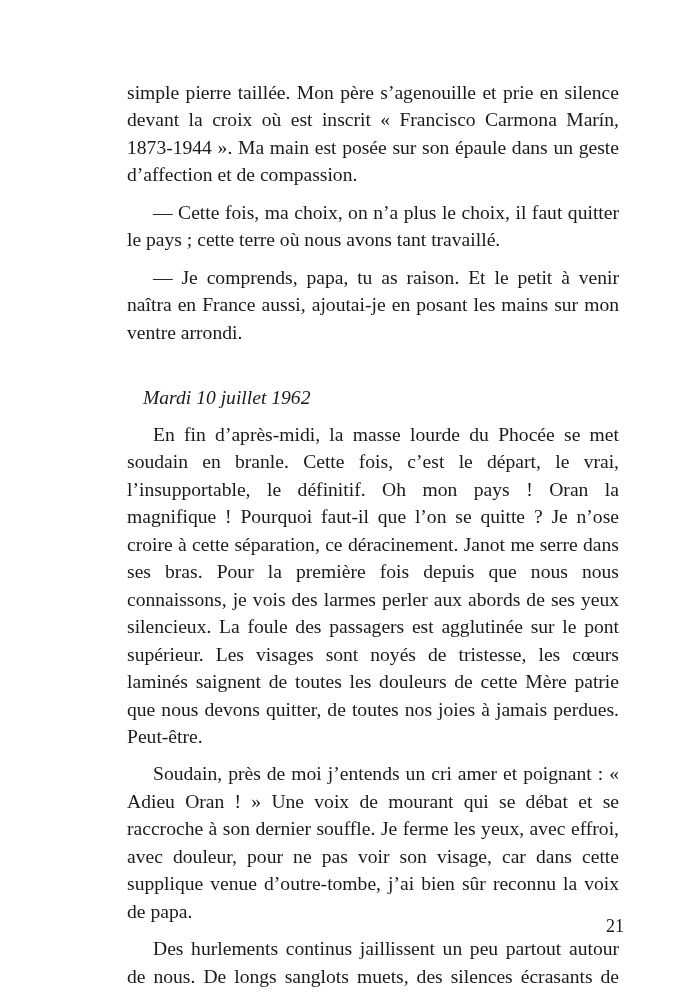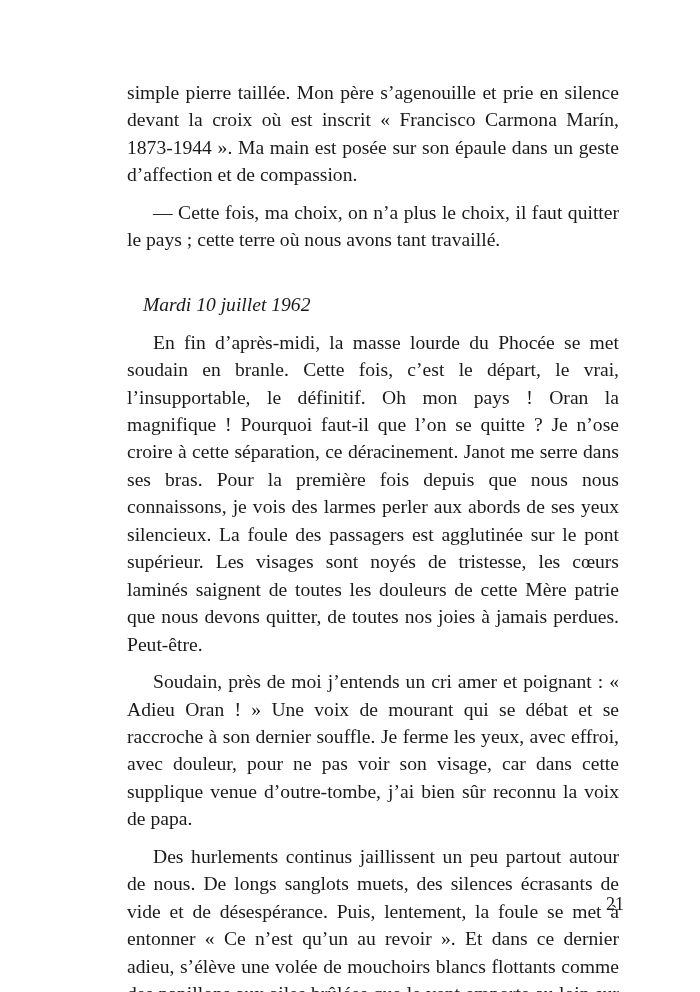--- a/index.html
+++ b/index.html
@@ -35,31 +35,32 @@
       height: 27.45px;
     }
     .date-heading {
       margin: 0;
       font-style: italic;
       text-indent: 26px;
     }
     .page-number {
       position: absolute;
       left: 606px;
-      top: 893px;
+      top: 915px;
       font-size: 18px;
       line-height: 22px;
     }
   </style>
 </head>
 <body>
 
 <div class="page-body">
   <p class="para">simple pierre taillée. Mon père s’agenouille et prie en silence devant la croix où est inscrit « Francisco Carmona Marín, 1873-1944 ». Ma main est posée sur son épaule dans un geste d’affection et de compassion.</p>
   <p class="para indent">— Cette fois, ma choix, on n’a plus le choix, il faut quitter le pays ; cette terre où nous avons tant travaillé.</p>
+  <p class="para indent">— Je comprends, papa, tu as raison. Et le petit à venir naîtra en France aussi, ajoutai-je en posant les mains sur mon ventre arrondi.</p>
   <div class="gap"></div>
   <p class="date-heading">Mardi 10 juillet 1962</p>
   <p class="para indent">En fin d’après-midi, la masse lourde du Phocée se met soudain en branle. Cette fois, c’est le départ, le vrai, l’insupportable, le définitif. Oh mon pays ! Oran la magnifique ! Pourquoi faut-il que l’on se quitte ? Je n’ose croire à cette séparation, ce déracinement. Janot me serre dans ses bras. Pour la première fois depuis que nous nous connaissons, je vois des larmes perler aux abords de ses yeux silencieux. La foule des passagers est agglutinée sur le pont supérieur. Les visages sont noyés de tristesse, les cœurs laminés saignent de toutes les douleurs de cette Mère patrie que nous devons quitter, de toutes nos joies à jamais perdues. Peut-être.</p>
   <p class="para indent">Soudain, près de moi j’entends un cri amer et poignant : « Adieu Oran ! » Une voix de mourant qui se débat et se raccroche à son dernier souffle. Je ferme les yeux, avec effroi, avec douleur, pour ne pas voir son visage, car dans cette supplique venue d’outre-tombe, j’ai bien sûr reconnu la voix de papa.</p>
   <p class="para indent">Des hurlements continus jaillissent un peu partout autour de nous. De longs sanglots muets, des silences écrasants de vide et de désespérance. Puis, lentement, la foule se met à entonner « Ce n’est qu’un au revoir ». Et dans ce dernier adieu, s’élève une volée de mouchoirs blancs flottants comme des papillons aux ailes brûlées que le vent emporte au loin sur la colline où Notre-Dame de Santa-Cruz, dans la poussière de nos souvenirs égarés, espère déjà notre retour. Et puis non, oublions cet hypothétique retour qui ne saurait être qu’une vaine chimère.</p>
 </div>
 
 <div class="page-number">21</div>
 
 </body></html>

